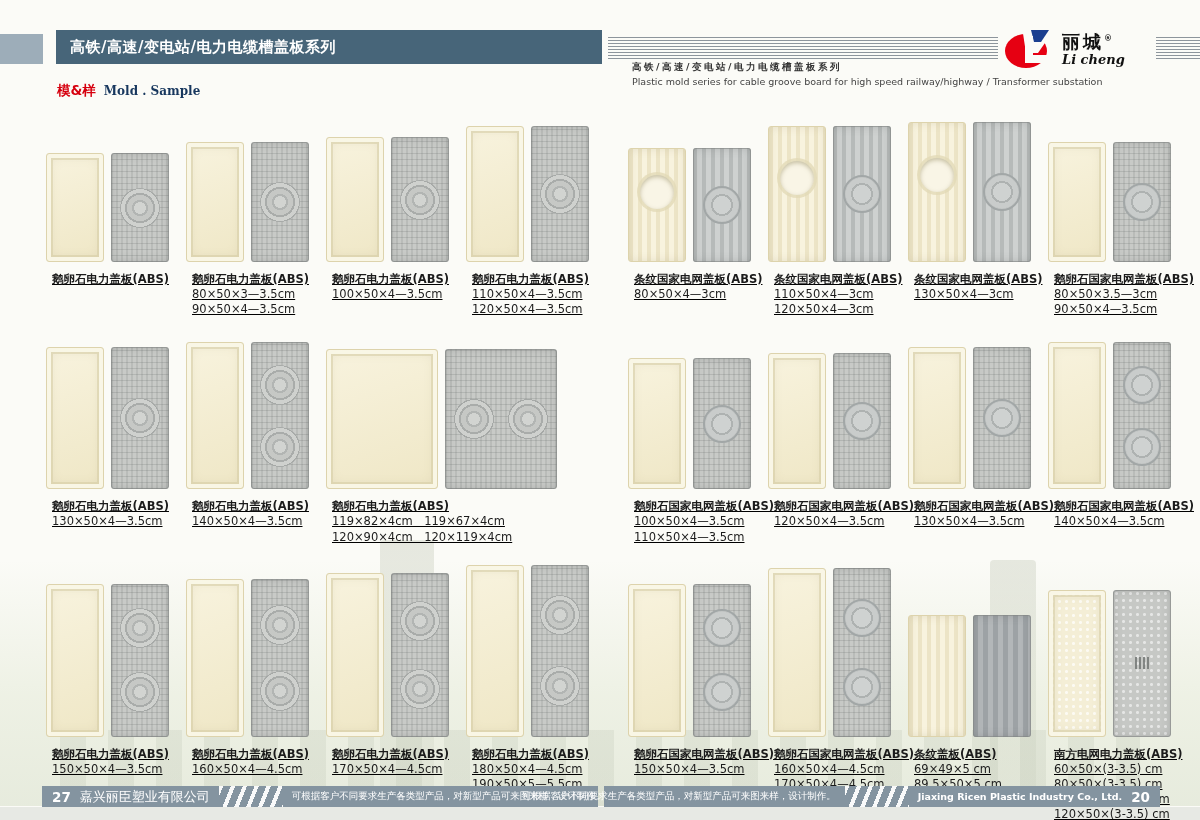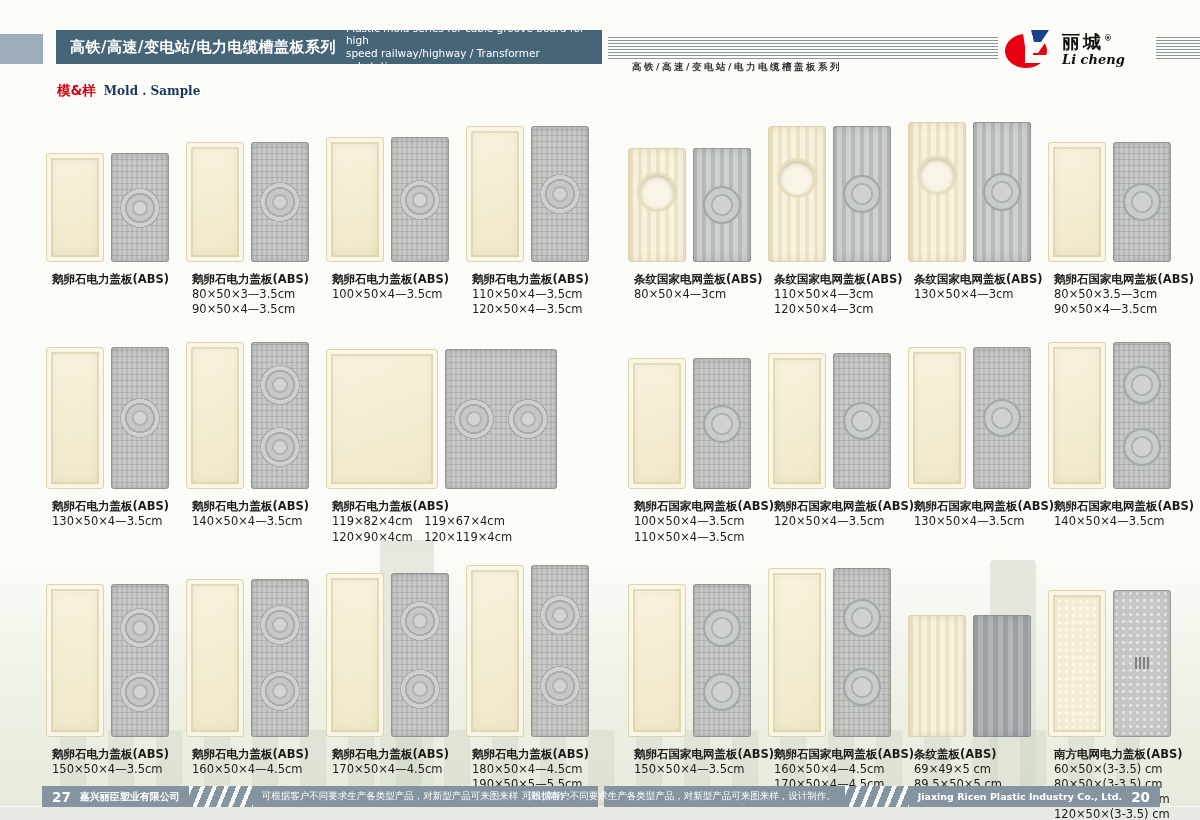--- a/index.html
+++ b/index.html
@@ -32,21 +32,21 @@
   .wm-tower { width:54px; height:250px; background:linear-gradient(180deg, rgba(190,196,178,.35), rgba(190,196,178,.18));
               border-radius:4px 4px 0 0; }
   .wm-t1 { left:380px; top:540px; } .wm-t2 { left:990px; top:560px; height:230px; width:46px; }
   .wm-blds { left:60px; right:60px; top:730px; height:76px;
              background:repeating-linear-gradient(90deg, rgba(180,188,170,.22) 0 26px, rgba(180,188,170,0) 26px 48px); }
 
   
   .page { position:absolute; top:112px; z-index:1; }
   #left-page  { left:42px;  width:566px; }
   #right-page { left:624px; width:566px; }
-  .row { display:flex; margin-bottom:14px; }
+  .row { display:flex; margin-bottom:14px;text-decoration:underline; }
   .product { width:140px; display:flex; flex-direction:column; }
   .product.wide { width:282px; }
   .photos { display:flex; align-items:flex-end; gap:7px; padding-left:4px; }
   .row0 .photos { height:150px; } .row1 .photos { height:158px; } .row2 .photos { height:178px; }
   .caption { margin-top:10px; padding-left:10px; }
   .p-name { font-size:11.5px; font-weight:bold; color:#1b1b1b; white-space:nowrap; }
   .p-sizes div { font-size:11.5px; color:#1b1b1b; line-height:1.32; white-space:nowrap; }
 
   
   .mold, .board { width:58px; border-radius:3px; position:relative; flex:0 0 auto; }
@@ -81,59 +81,56 @@
       width:34px; height:34px; border-radius:50%; background:#f9f5e6; box-shadow:inset 0 2px 4px rgba(150,140,95,.5), 0 0 0 3px rgba(226,217,182,.8); }
   .csg-mark { position:absolute; left:50%; top:50%; transform:translate(-50%,-50%);
       width:14px; height:12px; background:repeating-linear-gradient(90deg, rgba(110,114,112,.8) 0 2px, transparent 2px 4px); }
 
   
   .footer-bar { position:absolute; top:786px; height:21px; background:#8494a0; color:#fff;
                 display:flex; align-items:center; z-index:2; }
   #footer-left { left:42px; width:556px; padding:0 10px; gap:9px; }
   #footer-right { left:604px; width:556px; padding:0 10px; gap:9px; justify-content:flex-end; }
   .page-no { font-size:13.5px; font-weight:bold; }
-  .f-company { font-size:10px; font-weight:bold; white-space:nowrap; }
+  .f-company { font-size:13px; font-weight:normal; white-space:nowrap; }
   .f-company-en { font-size:9.5px; font-weight:bold; white-space:nowrap; }
   .f-slogan { font-size:9.5px; white-space:nowrap; }
   .diag { width:64px; height:21px; flex:0 0 auto;
           background:repeating-linear-gradient(112deg, rgba(255,255,255,.95) 0 4px, rgba(255,255,255,0) 4px 11px); }
   .bottom-strip { position:absolute; left:0; right:0; top:807px; height:13px; background:#e7e9e4; }
 </style>
 </head>
 <body>
 
 <div class="wm wm-band"></div>
 <div class="wm wm-tower wm-t1"></div>
 <div class="wm wm-tower wm-t2"></div>
 <div class="wm wm-blds"></div>
 
 <div class="grey-block"></div>
 <div class="header-bar">
   <span class="zh">高铁/高速/变电站/电力电缆槽盖板系列</span>
-  <span class="en">
-    <span>Plastic mold series for cable groove board for high</span><br>
-    <span>speed railway/highway / Transformer substation</span>
-  </span>
 </div>
 
 <div class="stripe-band"></div>
 <div class="logo-box">
   <svg width="52" height="46" viewBox="0 0 52 46">
     <ellipse cx="22" cy="26" rx="21" ry="17" fill="#e60012"></ellipse>
     <polygon points="18,2 52,2 34,28 22,28" fill="#fbfbf7"></polygon>
     <polygon points="27,5 45,5 37,17 30,17" fill="#1b3f8f"></polygon>
     <path d="M21 11 L29 11 L29 30 L45 30 L41 38 L21 38 Z" fill="#fbfbf7"></path>
   </svg>
   <div class="logo-text">
     <div class="zh"><span>丽城</span><sup style="font-size:8px;">®</sup></div>
     <div class="en">Li cheng</div>
   </div>
 </div>
 <div class="subtitle">
   <div class="zh">高铁/高速/变电站/电力电缆槽盖板系列</div>
+  <div class="en">Plastic mold series for cable groove board for high speed railway/highway / Transformer substation</div>
 </div>
 
 <div class="section-title">
   <span class="zh">模&amp;样</span>
   <span class="en">Mold . Sample</span>
 </div>
 
 <div class="page" id="left-page">
     <div class="row row0">
       <div class="product">

